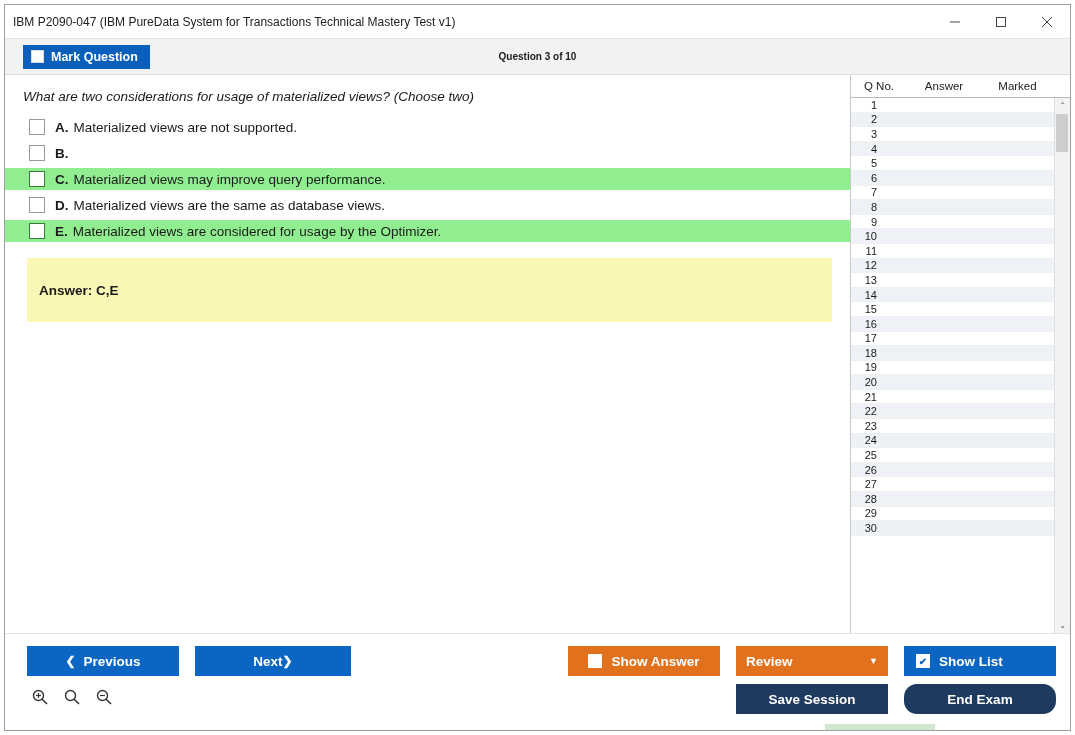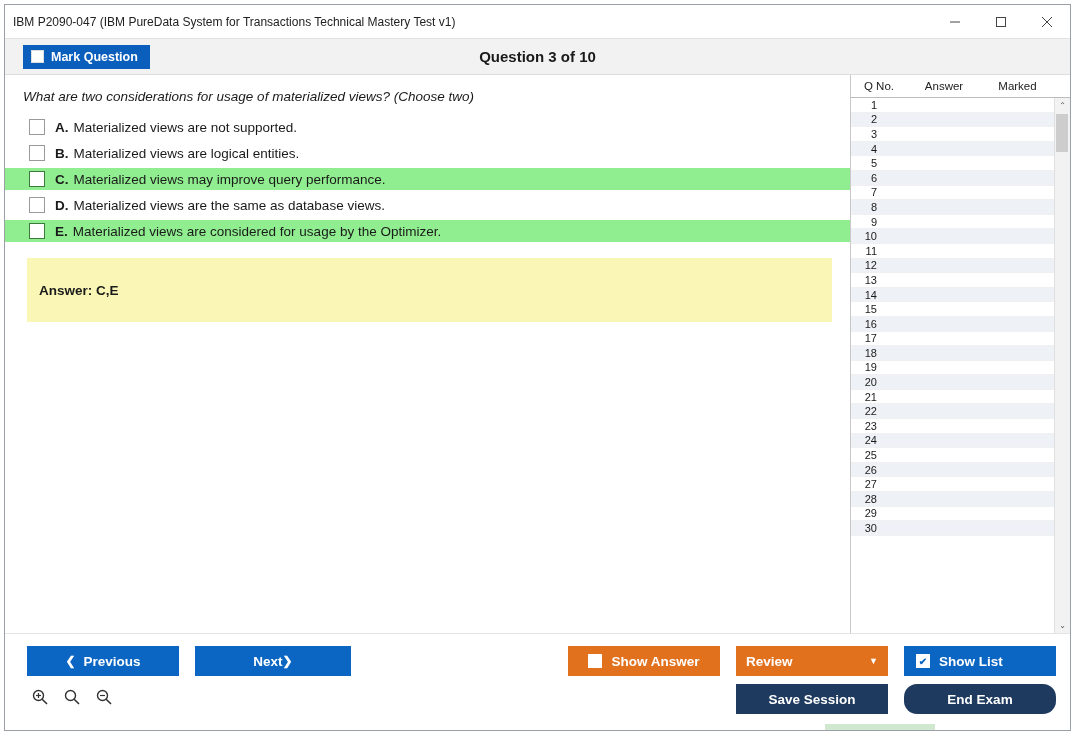--- a/index.html
+++ b/index.html
@@ -85,21 +85,21 @@
     width: 11px;
     height: 11px;
     background: #ffffff;
     border: 1px solid #dddddd;
     display: inline-block;
   }
   .question-counter {
     position: absolute;
     left: 0; right: 0;
     text-align: center;
-    font-size: 15px;
+    font-size: 10px;
     font-weight: bold;
     color: #1a1a1a;
     pointer-events: none;
   }
   
   .body-area {
     flex: 1;
     display: flex;
     min-height: 0;
     position: relative;
@@ -378,21 +378,20 @@
 
       <div class="choices">
         <div class="choice">
           <span class="box"></span>
           <span class="letter">A.</span>
           <span>Materialized views are not supported.</span>
         </div>
         <div class="choice">
           <span class="box"></span>
           <span class="letter">B.</span>
-          <span>Materialized views are logical entities.</span>
         </div>
         <div class="choice highlight">
           <span class="box"></span>
           <span class="letter">C.</span>
           <span>Materialized views may improve query performance.</span>
         </div>
         <div class="choice">
           <span class="box"></span>
           <span class="letter">D.</span>
           <span>Materialized views are the same as database views.</span>

